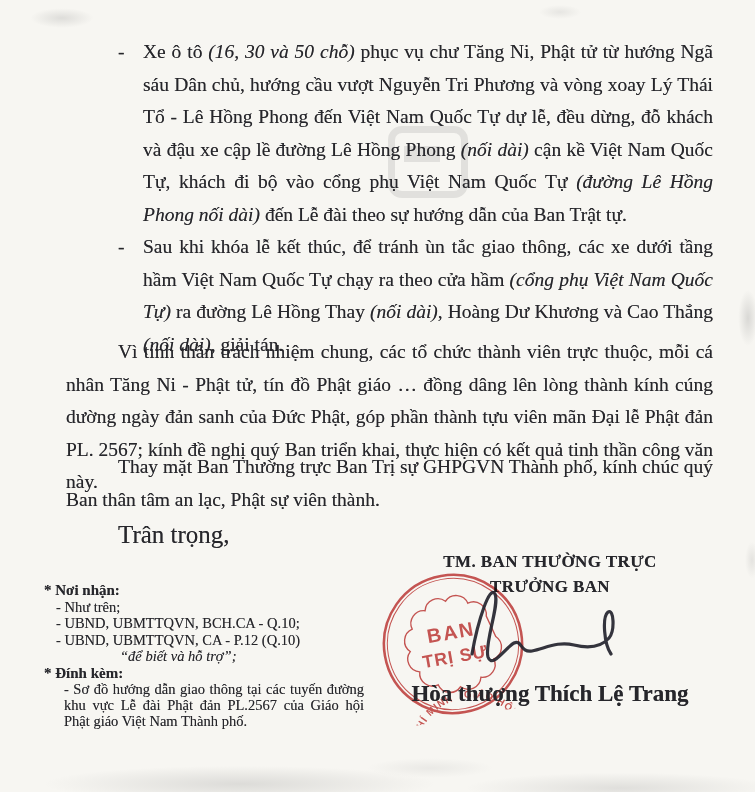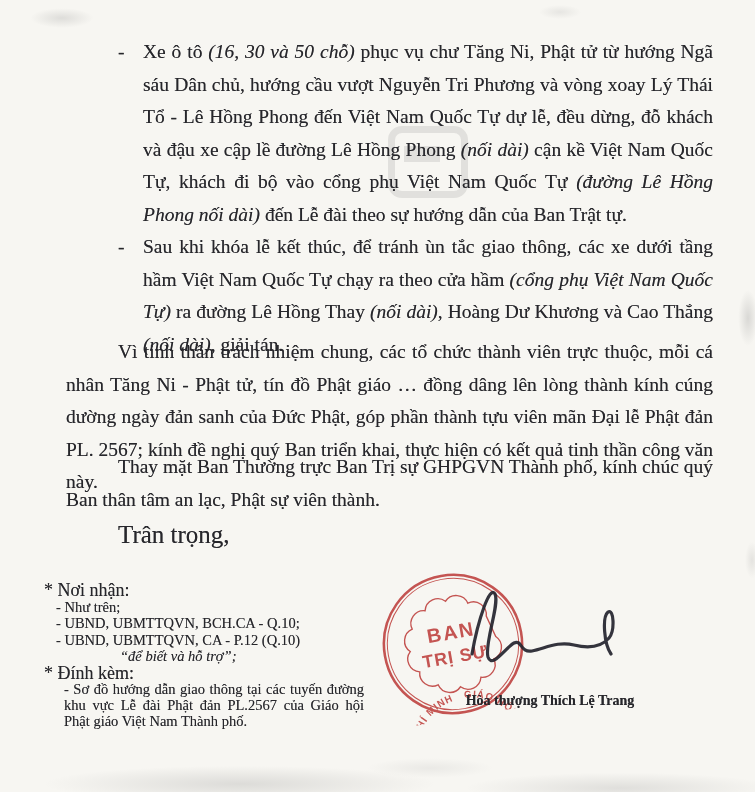--- a/index.html
+++ b/index.html
@@ -28,27 +28,27 @@
   .para1{position:absolute;left:66px;top:336px;width:647px;text-indent:52px;}
   .para2{position:absolute;left:66px;top:451px;width:647px;text-indent:52px;}
   .closing{position:absolute;left:118px;top:521px;font-size:25px;
     text-shadow:0 0 .5px rgba(45,45,50,.55);}
   .sigblock{position:absolute;left:402px;top:552px;width:296px;text-align:center;}
   .sigblock .t1{font-weight:bold;font-size:17px;letter-spacing:.4px;
     text-shadow:0 0 .5px rgba(45,45,50,.6);}
   .sigblock .t2{font-weight:bold;font-size:17px;margin-top:5px;letter-spacing:.4px;
     text-shadow:0 0 .5px rgba(45,45,50,.6);}
   .signer{position:absolute;left:402px;top:681px;width:296px;text-align:center;
-    font-weight:bold;font-size:14px;text-shadow:0 0 .5px rgba(45,45,50,.6);margin-top:12px;}
+    font-weight:bold;font-size:23px;text-shadow:0 0 .5px rgba(45,45,50,.6);}
   .seal{position:absolute;left:379px;top:570px;width:148px;height:148px;
     transform:rotate(-10deg);opacity:.88;mix-blend-mode:multiply;}
   .signature{position:absolute;left:450px;top:572px;width:180px;height:110px;}
   .footer{position:absolute;left:44px;top:582px;width:330px;font-size:14.5px;line-height:16px;
     text-shadow:0 0 .4px rgba(45,45,50,.5);}
-  .footer .head{font-weight:normal;font-size:18px;}
+  .footer .head{font-weight:bold;font-size:15px;}
   .footer .item{margin-left:12px;}
   .footer .note{margin-left:76px;font-style:italic;}
   .footer .attach{margin-left:20px;width:300px;text-align:justify;}
   .footer > div{margin-bottom:0.5px;}
   .watermark{position:absolute;left:384px;top:112px;width:82px;height:78px;opacity:.12;}
   .watermark .wbox{position:absolute;left:4px;top:14px;width:66px;height:58px;
     border:7px solid #4a4a4a;border-radius:14px;}
   .watermark .wbar{position:absolute;left:20px;top:34px;width:36px;height:16px;background:#4a4a4a;}
 </style>
 </head>
@@ -69,20 +69,24 @@
     <div class="bullet">
       <span class="dash">-</span>
       <div class="btxt"><span>Sau khi khóa lễ kết thúc, để tránh ùn tắc giao thông, các xe dưới tầng hầm Việt Nam Quốc Tự chạy ra theo cửa hầm </span><i>(cổng phụ Việt Nam Quốc Tự)</i><span> ra đường Lê Hồng Thay </span><i>(nối dài)</i><span>, Hoàng Dư Khương và Cao Thắng </span><i>(nối dài)</i><span>, giải tán.</span></div>
     </div>
   </div>
 
   <div class="para1 body-text">Vì tinh thần trách nhiệm chung, các tổ chức thành viên trực thuộc, mỗi cá nhân Tăng Ni - Phật tử, tín đồ Phật giáo … đồng dâng lên lòng thành kính cúng dường ngày đản sanh của Đức Phật, góp phần thành tựu viên mãn Đại lễ Phật đản PL. 2567; kính đề nghị quý Ban triển khai, thực hiện có kết quả tinh thần công văn này.</div>
   <div class="para2 body-text">Thay mặt Ban Thường trực Ban Trị sự GHPGVN Thành phố, kính chúc quý Ban thân tâm an lạc, Phật sự viên thành.</div>
   <div class="closing">Trân trọng,</div>
 
+  <div class="sigblock">
+    <div class="t1">TM. BAN THƯỜNG TRỰC</div>
+    <div class="t2">TRƯỞNG BAN</div>
+  </div>
 
   <svg class="seal" viewBox="0 0 150 150">
     <circle cx="75" cy="75" r="70" fill="none" stroke="#c4403e" stroke-width="2.6"></circle>
     <circle cx="75" cy="75" r="66.5" fill="none" stroke="#c4403e" stroke-width="1"></circle>
     <path d="M 119,75 A 13 13 0 0 1 113.1,97 A 13 13 0 0 1 97,113.1 A 13 13 0 0 1 75,119 A 13 13 0 0 1 53,113.1 A 13 13 0 0 1 36.9,97 A 13 13 0 0 1 31,75 A 13 13 0 0 1 36.9,53 A 13 13 0 0 1 53,36.9 A 13 13 0 0 1 75,31 A 13 13 0 0 1 97,36.9 A 13 13 0 0 1 113.1,53 Z" fill="none" stroke="#c4403e" stroke-width="1.4"></path>
     <defs>
       <path id="sealArc" d="M 75,131 A 56 56 0 1 1 74.95,131" fill="none"></path>
     </defs>
     <text font-family="Liberation Sans, sans-serif" font-size="10.2" font-weight="bold" fill="#c4403e" letter-spacing="1.1" textLength="340" lengthAdjust="spacingAndGlyphs">
       <textPath href="#sealArc" startOffset="2">GIÁO HỘI PHẬT GIÁO VIỆT NAM ✚ THÀNH PHỐ HỒ CHÍ MINH</textPath>

